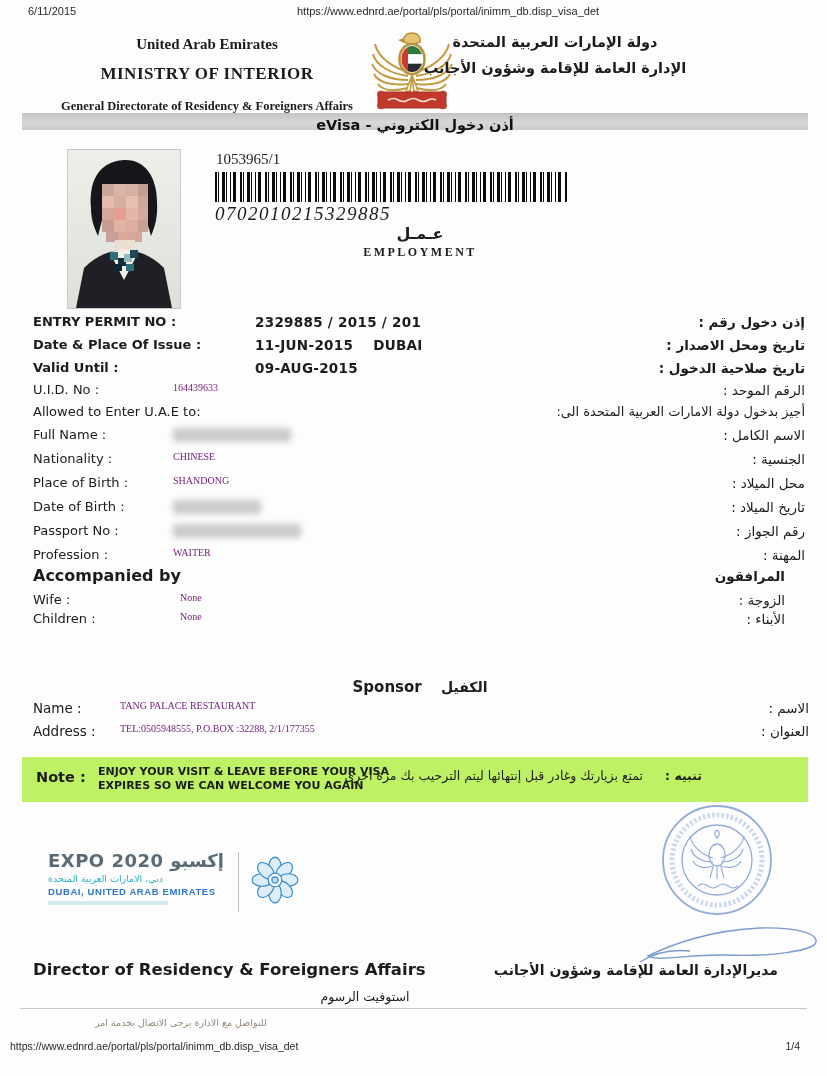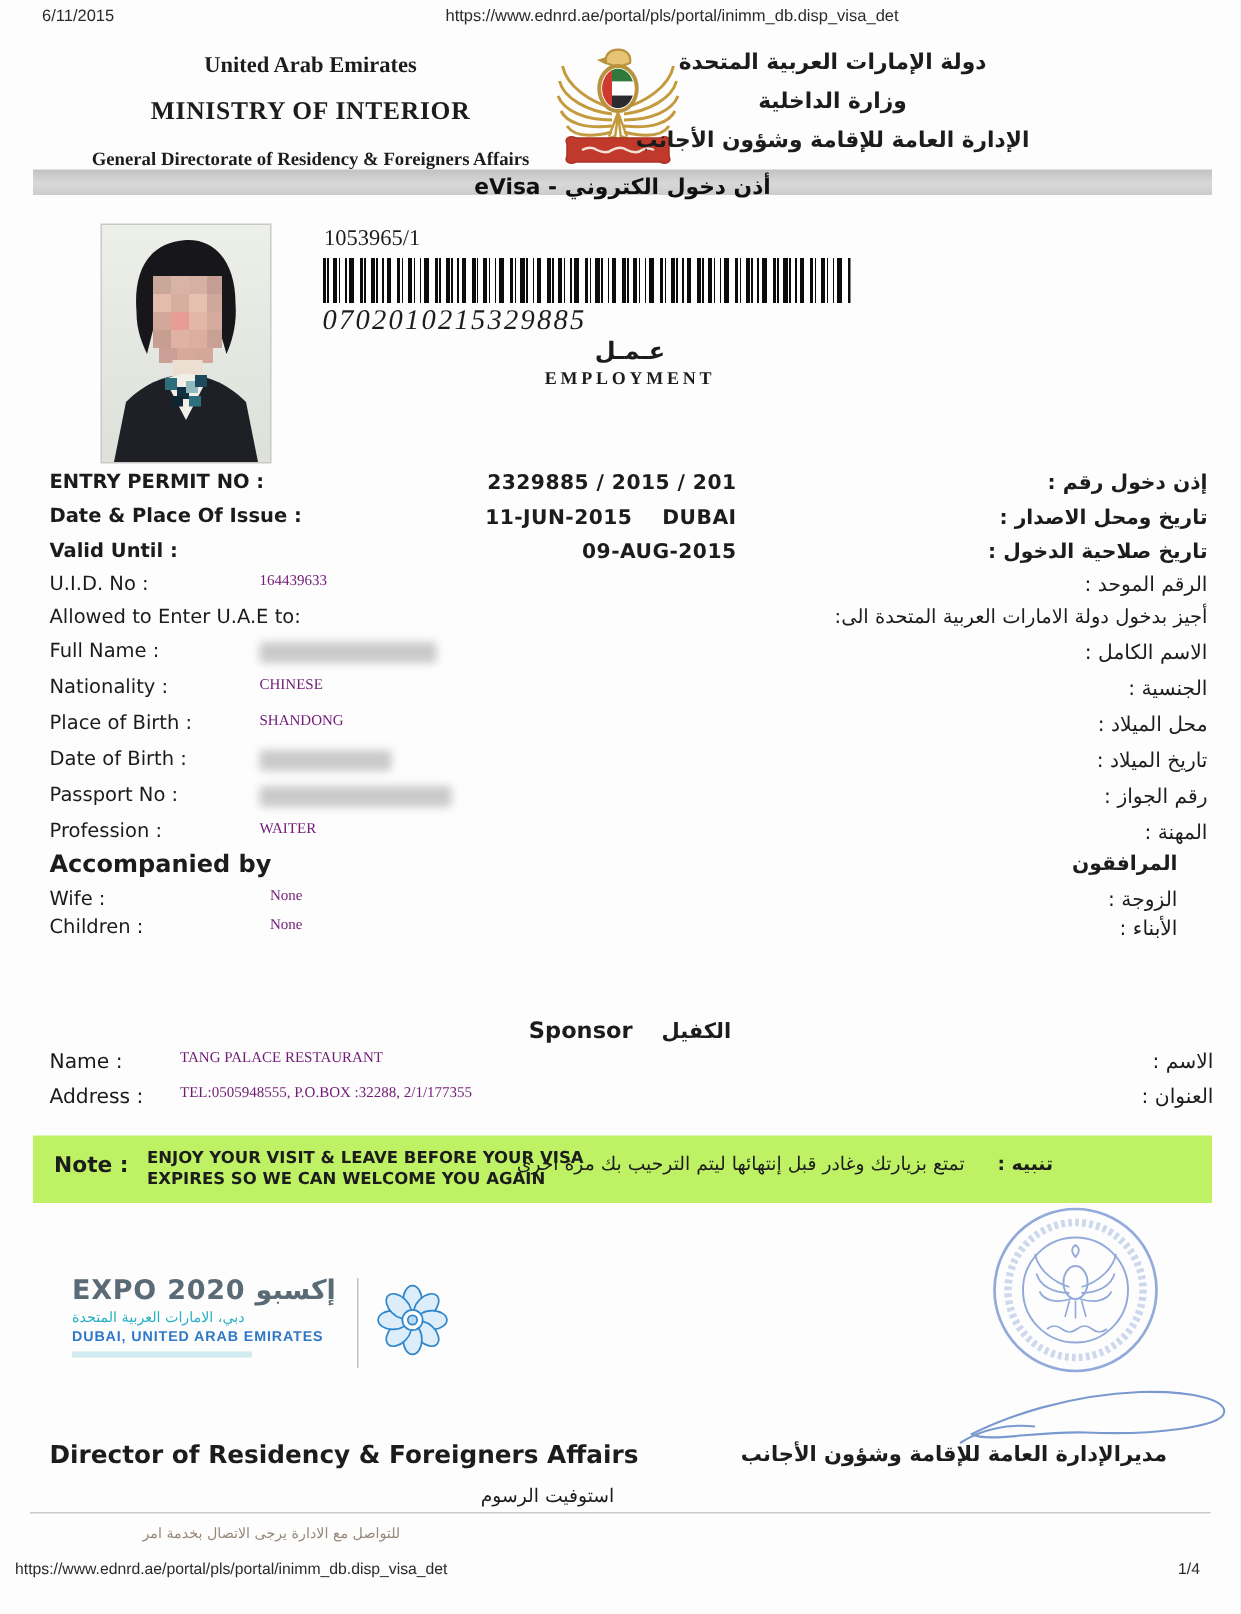--- a/index.html
+++ b/index.html
@@ -40,21 +40,21 @@
   .bcnum{left:215px;top:203px;font-size:19px;letter-spacing:1.5px;font-style:italic;}
   .vtype{left:300px;top:224px;width:240px;text-align:center;}
   .vtype .t-ar{font-size:16px;font-weight:bold;letter-spacing:1px;}
   .vtype .t-en{font-size:12px;font-weight:bold;letter-spacing:2.5px;margin-top:2px;}
 
   
   .fields{left:33px;right:14px;top:308px;height:330px;}
   .frow{position:absolute;left:0;right:0;height:18px;}
   .flabel{position:absolute;left:0;font-size:13px;color:#1b1b1b;font-family:"DejaVu Sans",sans-serif;}
   .fval{position:absolute;left:140px;font-size:10px;font-family:"Liberation Serif",serif;color:#701a75;white-space:pre;}
-  .fval-c{position:absolute;left:222px;width:236px;text-align:right;font-size:13.5px;font-weight:bold;
+  .fval-c{position:absolute;left:222px;width:236px;text-align:left;font-size:13.5px;font-weight:bold;
           font-family:"DejaVu Sans",sans-serif;white-space:pre;letter-spacing:.3px;}
   .flabel-ar{position:absolute;right:8px;font-size:13.5px;font-family:"DejaVu Sans",sans-serif;}
   .redact{position:absolute;left:140px;top:1px;height:14px;background:#bdbdbd;filter:blur(3px);opacity:.8;border-radius:2px;}
   .sec-head{position:absolute;left:0;font-size:16px;font-weight:bold;font-family:"DejaVu Sans",sans-serif;}
 
   
   .sponsor-head{left:300px;top:678px;width:240px;text-align:center;font-size:15px;font-weight:bold;}
   .sponsor-head .ar{font-size:14px;margin-left:14px;}
   .srow{position:absolute;left:33px;right:14px;height:18px;}
   .srow .flabel{font-size:13.5px;}
@@ -120,21 +120,20 @@
         <rect x="40" y="26.4" width="15" height="9.3" fill="#ffffff"></rect>
         <rect x="40" y="35.7" width="15" height="9.3" fill="#2b2b2f"></rect>
       </g>
       <path d="M10 68 C8 64 12 62 16 64 L72 64 C76 62 80 64 78 68 L78 76 C80 80 76 82 72 80 L16 80 C12 82 8 80 10 76 Z" fill="#c0392b" stroke="#a83228" stroke-width="1"></path>
       <path d="M20 72 q6 -3 10 0 q6 3 10 0 q6 -3 10 0 q6 3 10 0 q4 -2 8 0" stroke="#f3e2d8" stroke-width="1.6" fill="none"></path>
     </svg>
   </div>
 
   <div class="abs hdr-ar ar" dir="rtl">
     <div>دولة الإمارات العربية المتحدة</div>
-    <div>وزارة الداخلية</div>
     <div>الإدارة العامة للإقامة وشؤون الأجانب</div>
   </div>
 
   <div class="abs evisa-band ar" dir="ltr">eVisa - أذن دخول الكتروني</div>
 
   <div class="abs photo">
     <svg width="112" height="158" viewBox="0 0 112 158">
       <defs>
           <linearGradient id="pbg" x1="0" y1="0" x2="0" y2="1">
         <stop offset="0" stop-color="#edefe9"></stop>

